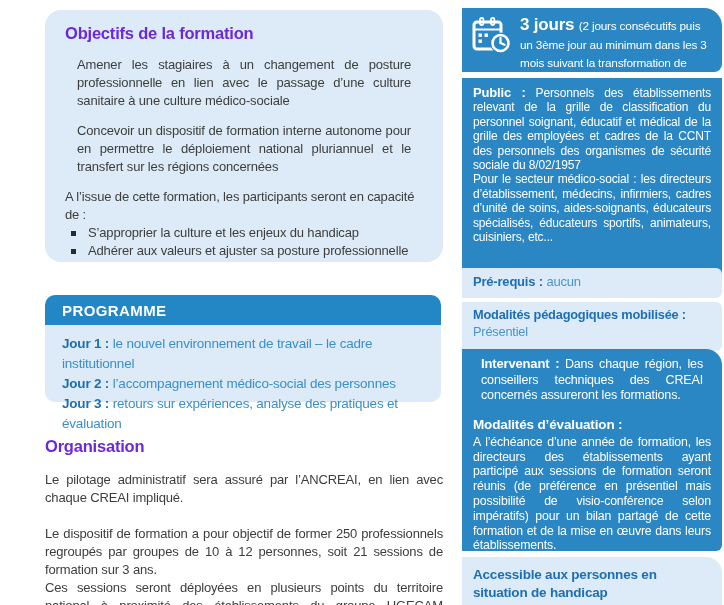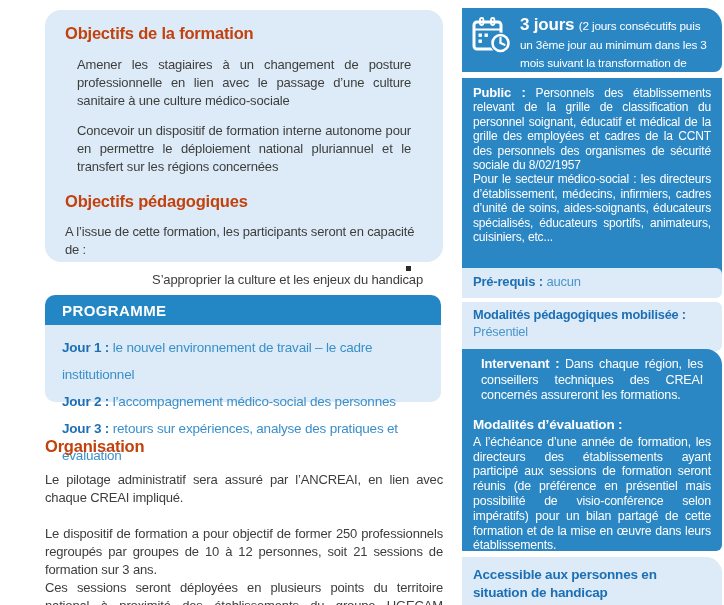--- a/index.html
+++ b/index.html
@@ -5,37 +5,37 @@
   html,body{margin:0;padding:0;}
   body{
     width:724px;height:605px;position:relative;overflow:hidden;
     background:#ffffff;
     font-family:"Liberation Sans", sans-serif;
     -webkit-font-smoothing:antialiased;
   }
   
   .panel{background:#dcebf7;box-sizing:border-box;position:absolute;}
   .panel-obj{left:45px;top:10px;width:398px;height:252px;border-radius:16px;padding:10px 20px;}
-  .sec-heading{color:#c2410c;font-size:16.5px;font-weight:bold;margin:0;letter-spacing:-0.2px;}
+  .sec-heading{color:#6d28d9;font-size:16.5px;font-weight:bold;margin:0;letter-spacing:-0.2px;}
   .body-txt{color:#3d3d3c;font-size:13px;line-height:18px;text-align:justify;letter-spacing:-0.15px;}
   .panel-obj .sec-heading{margin-top:4px;}
   .panel-obj .intro-gap{margin-top:13px;}
   .panel-obj p{margin:12px;}
   .ped-heading{margin-top:16px !important;}
   .ped-intro{margin-top:12px !important;text-align:left !important;}
-  .bullet-row{display:flex;align-items:flex-end;flex-direction:column;}
+  .bullet-row{display:flex;align-items:flex-start;}
   .bullet-sq{width:5px;height:5px;background:#2a2a29;margin:7px 12px 0 6px;flex:0 0 auto;}
   .banner{
     position:absolute;left:45px;top:295px;width:396px;height:43px;
     background:#2487c5;border-radius:10px 10px 0 0;box-sizing:border-box;
     color:#ffffff;font-weight:bold;font-size:15px;line-height:31px;
     padding-left:17px;letter-spacing:0.4px;
   }
   .panel-prog{left:45px;top:325px;width:396px;height:77px;border-radius:0 0 10px 10px;padding:9px 17px;}
-  .day{font-size:13.5px;line-height:27px;letter-spacing:-0.2px;}
+  .day{font-size:13.5px;line-height:20px;letter-spacing:-0.2px;}
   .day-lbl{color:#1d6fb5;font-weight:bold;}
   .day-txt{color:#3a8fc9;}
   .org{position:absolute;left:45px;top:437px;width:398px;}
   .org .sec-heading{margin-bottom:15px;}
   .org p{margin:0;}
   .org .p2{margin-top:18px;}
   
   .sb{position:absolute;left:462px;width:260px;box-sizing:border-box;}
   .sb-blue{background:#2b86c4;color:#ffffff;}
   .sb-light{background:#dcebf7;}
@@ -62,21 +62,20 @@
 </style>
 </head>
 <body>
 
 <div class="panel panel-obj">
   <h2 class="sec-heading">Objectifs de la formation</h2>
   <div class="body-txt intro-gap">
     <p>Amener les stagiaires à un changement de posture professionnelle en lien avec le passage d’une culture sanitaire à une culture médico-sociale</p>
     <p>Concevoir un dispositif de formation interne autonome pour en permettre le déploiement national pluriannuel et le transfert sur les régions concernées</p>
   </div>
-  <h2 class="sec-heading ped-heading">Objectifs pédagogiques</h2>
   <div class="body-txt ped-intro">A l’issue de cette formation, les participants seront en capacité de :</div>
   <div class="bullet-row body-txt">
     <span class="bullet-sq"></span>
     <span>S’approprier la culture et les enjeux du handicap</span>
   </div>
   <div class="bullet-row body-txt">
     <span class="bullet-sq"></span>
     <span>Adhérer aux valeurs et ajuster sa posture professionnelle</span>
   </div>
 </div>

